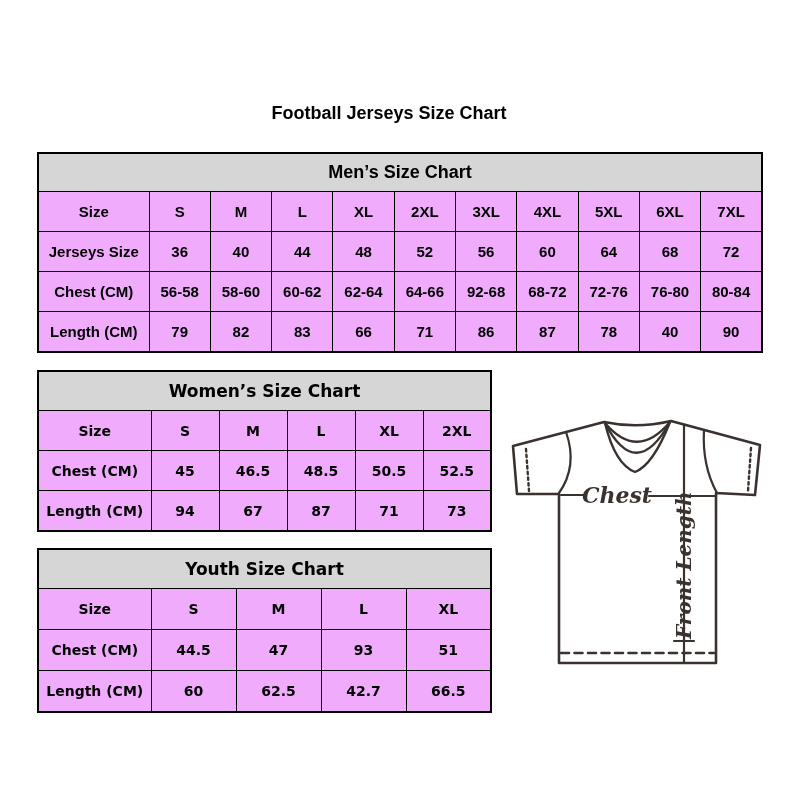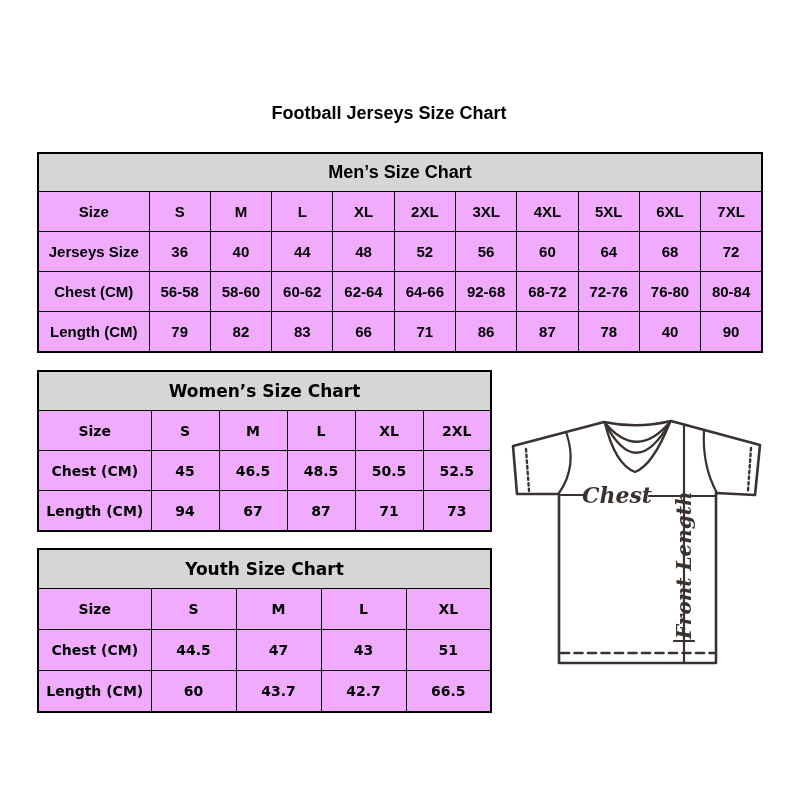--- a/index.html
+++ b/index.html
@@ -197,27 +197,27 @@
           <td class="label-col">Size</td>
           <td>S</td>
           <td>M</td>
           <td>L</td>
           <td>XL</td>
         </tr>
         <tr>
           <td class="label-col">Chest (CM)</td>
           <td>44.5</td>
           <td>47</td>
-          <td>43</td>
+          <td>93</td>
           <td>51</td>
         </tr>
         <tr>
           <td class="label-col">Length (CM)</td>
           <td>60</td>
-          <td>43.7</td>
+          <td>62.5</td>
           <td>42.7</td>
           <td>66.5</td>
         </tr>
       </tbody>
   </table>
 
   <svg id="jersey" viewBox="505 412 268 262" xmlns="http://www.w3.org/2000/svg">
 
     <path class="ln" stroke-width="2.6" d="M 604 422 L 513 446 L 517 494 L 559 494 L 559 663 L 716 663 L 716 493 L 755 495 L 760 445 L 671 421 Q 637 429 604 422 Z"></path>
 

